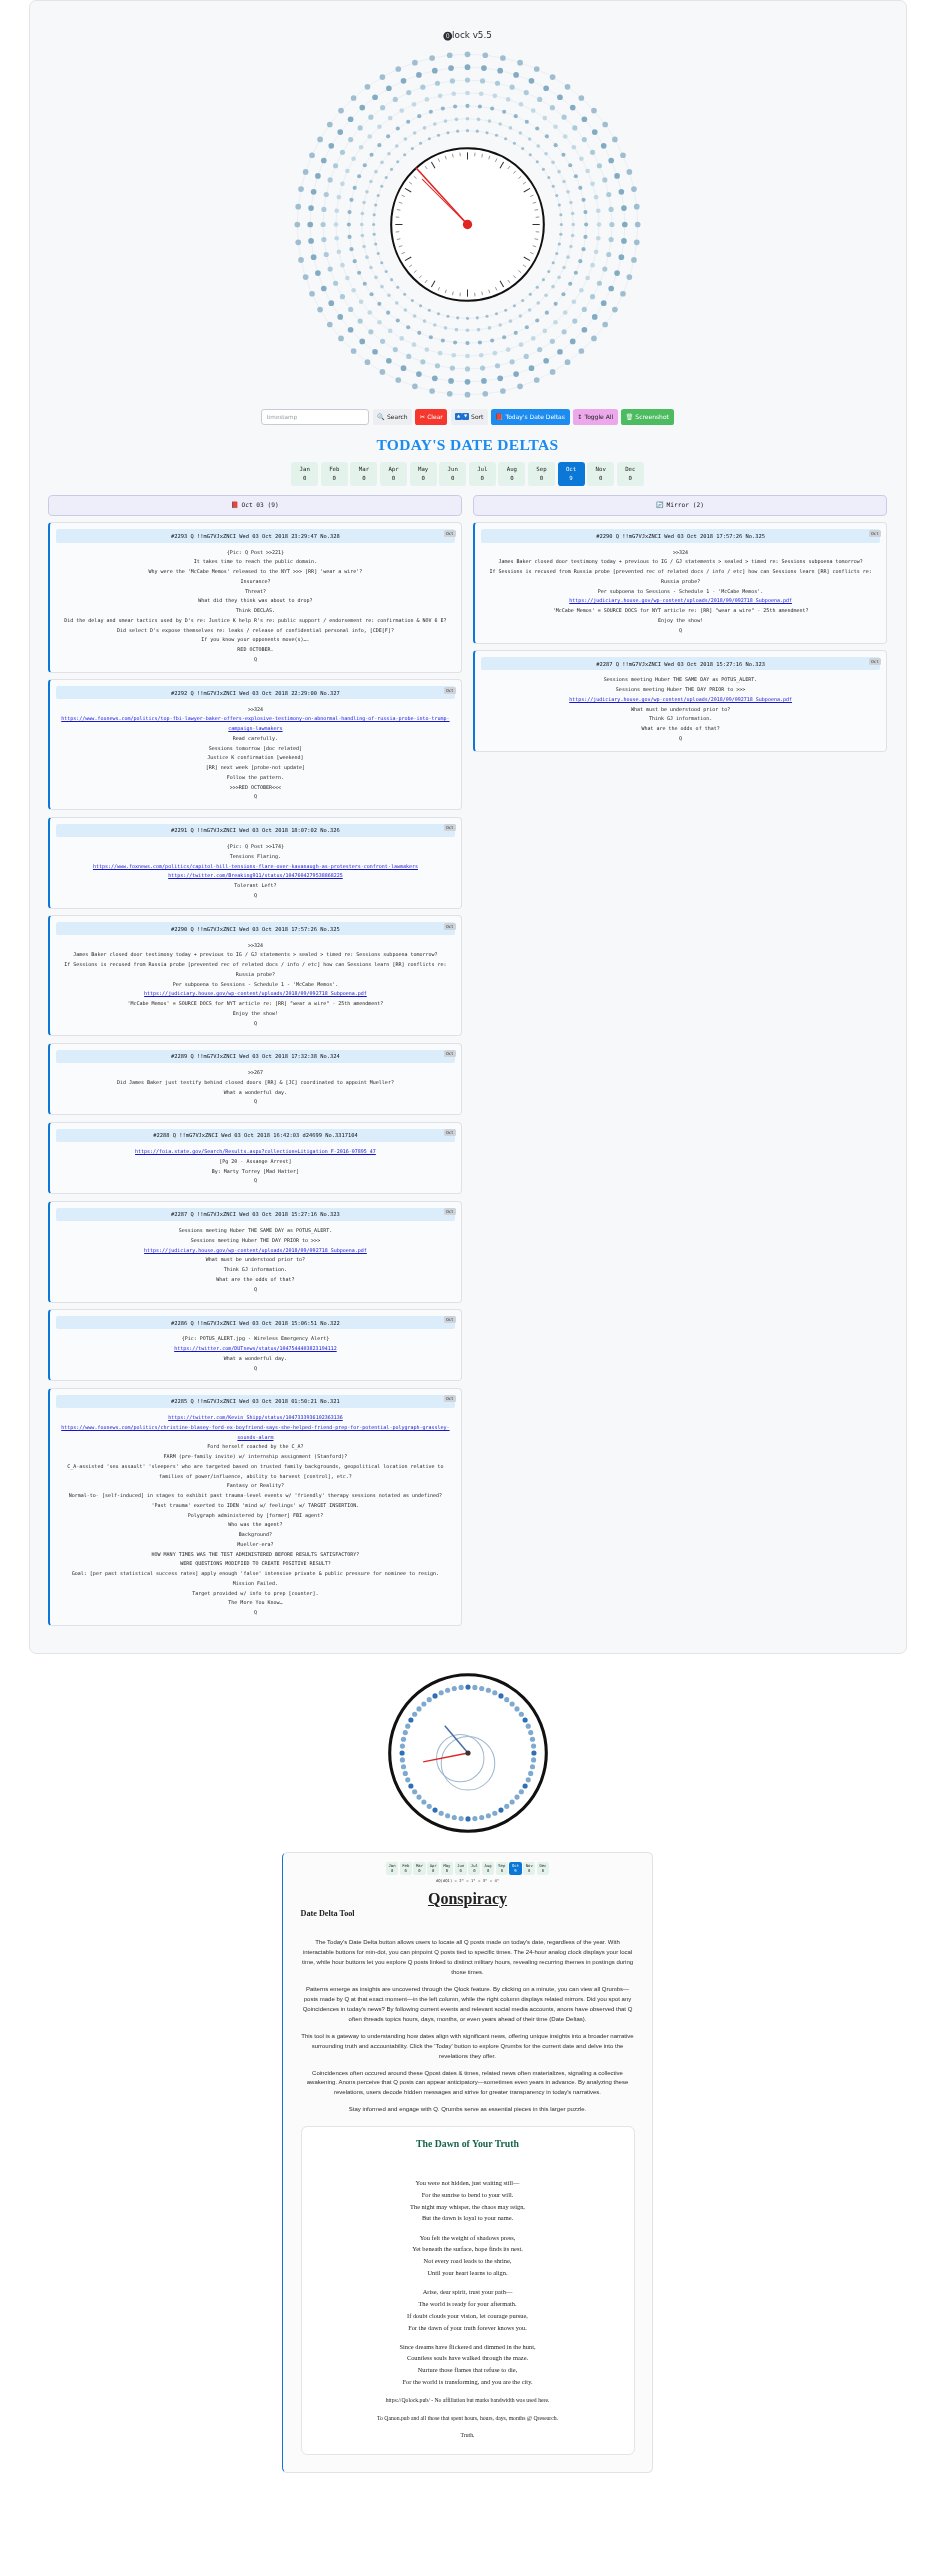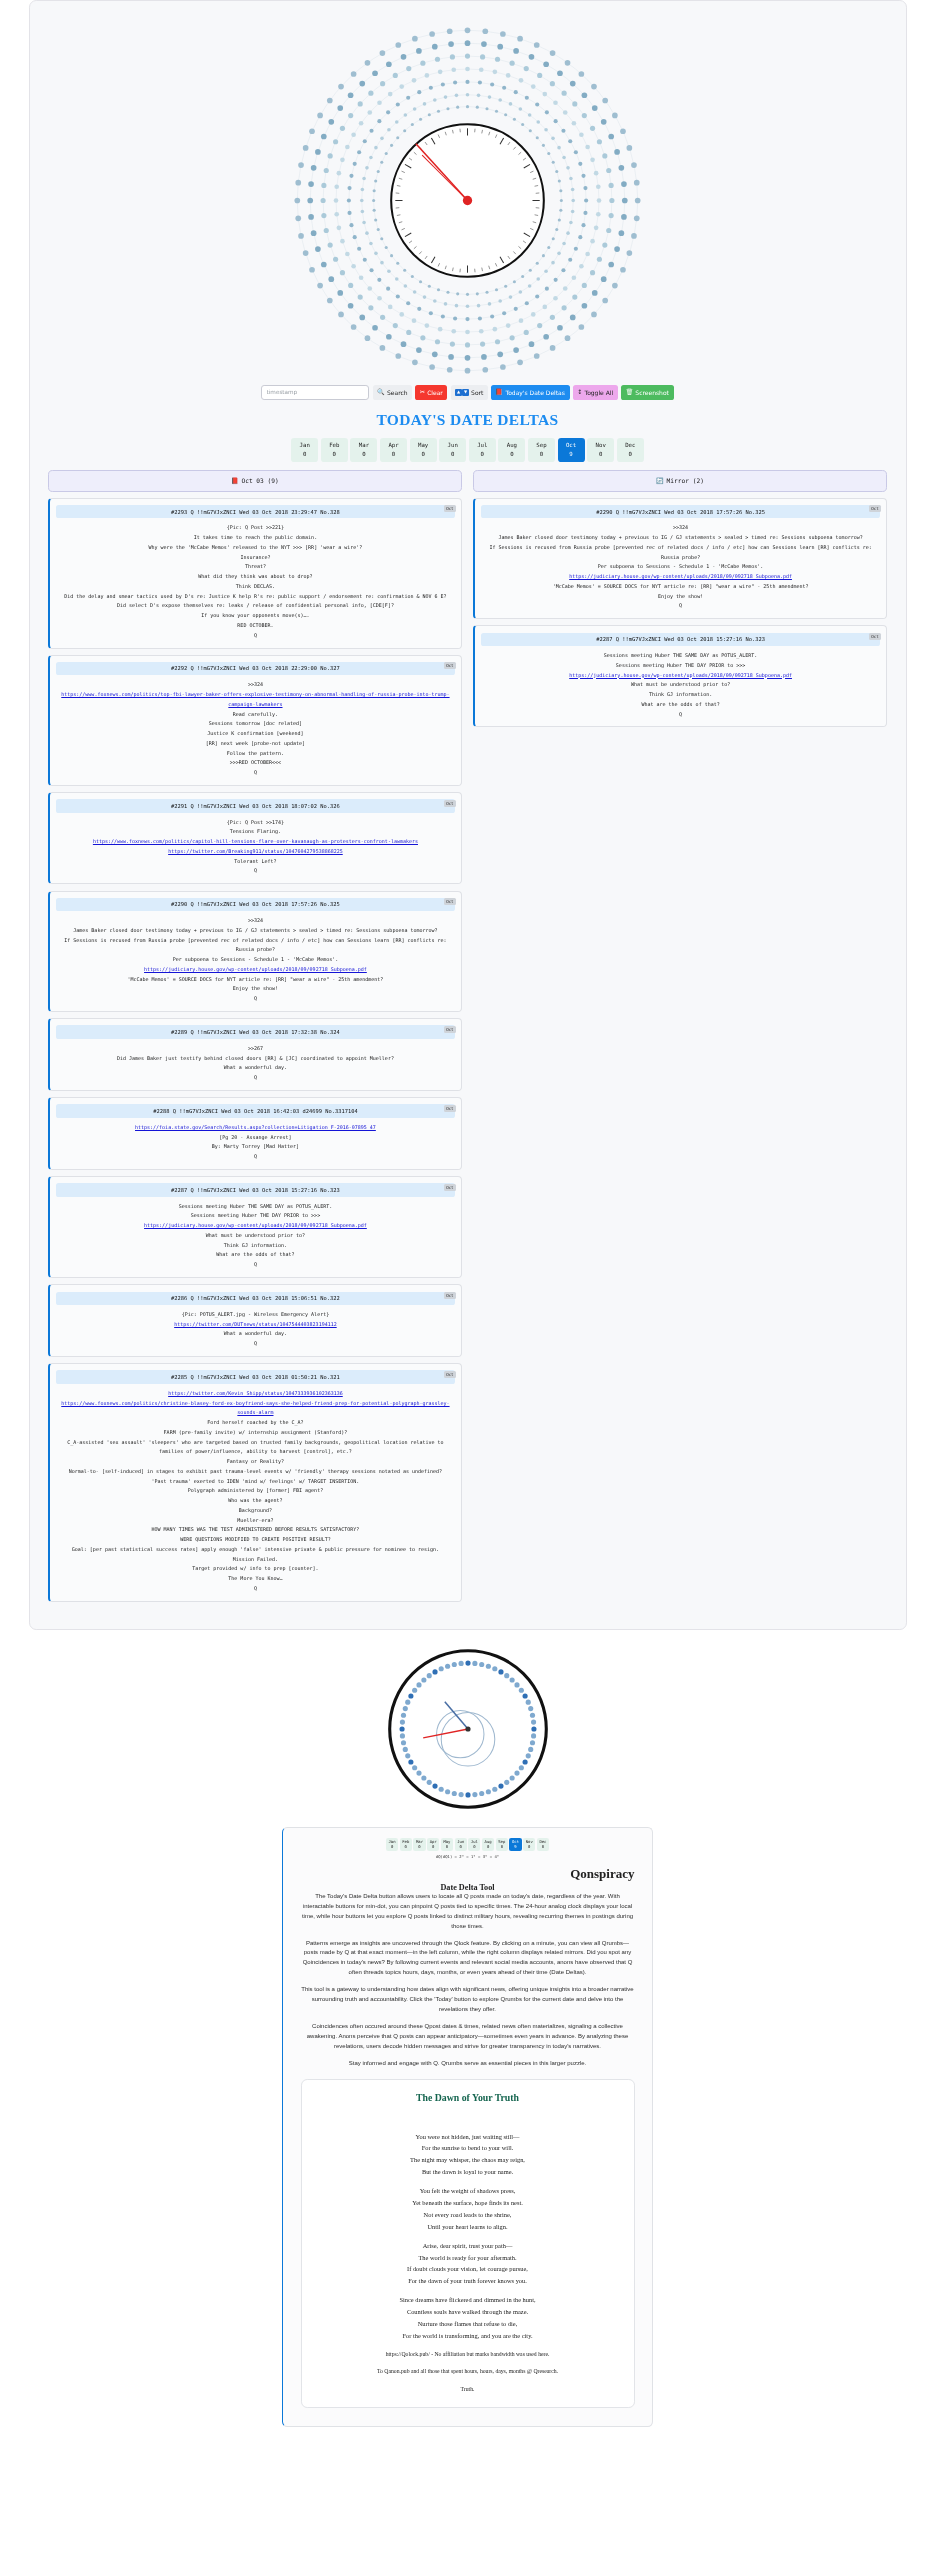--- a/index.html
+++ b/index.html
@@ -185,28 +185,28 @@
     font-family:"DejaVu Sans Mono", monospace;
     font-size:3.9px; color:#222; line-height:1.4; text-align:center;
   }
   .mini-month.active { background:#0b78d8; color:#fff; }
   .mini-note {
     text-align:center;
     font-family:"DejaVu Sans Mono", monospace;
     font-size:3.9px; color:#333; margin: 2.1px 0 7.2px 0;
   }
   .info-h1 {
-    text-align:right;
-    font-family:"Liberation Serif", serif;
-    font-size:13px; font-weight:700; color:#222; margin: 2.1px 0 1px 0;
-  }
-  .info-h2 {
     text-align:center;
     font-family:"Liberation Serif", serif;
-    font-size:8.2px; font-weight:700; color:#222; margin: 1px 0 0 0;
+    font-size:16px; font-weight:700; color:#222; margin: 2.1px 0 1px 0; text-decoration: underline;
+  }
+  .info-h2 {
+    text-align:left;
+    font-family:"Liberation Serif", serif;
+    font-size:8.2px; font-weight:700; color:#222; margin: 1px 0 20px 0;
   }
   .info-p {
     text-align:center;
     font-size:6px;
     line-height:1.65;
     color:#2c2c2c;
     margin: 0 0 7.2px 0;
   }
   .poem-card {
     margin-top:10.3px;
@@ -239,20 +239,21 @@
     color:#1c1c1c;
     margin-top:7.2px;
   }
 </style>
 </head>
 <body>
 
 <div class="page-shell">
 
 
+  <div class="brand-line">⓿lock v5.5</div>
 
   <div class="qlock-hero">
     <svg width="361" height="361" viewBox="0 0 700 700">
       <g id="big-rings">
           <circle cx="350" cy="350" r="330" fill="none" stroke="#dde6ec" stroke-width="1"></circle>
           <circle cx="350" cy="20" r="5.5" fill="#8fb4c9" opacity="0.85"></circle>
           <circle cx="384.49439287832564" cy="21.807774528469793" r="5.5" fill="#8fb4c9" opacity="0.85"></circle>
           <circle cx="418.6108579698606" cy="27.21129175784415" r="5.5" fill="#8fb4c9" opacity="0.85"></circle>
           <circle cx="451.97560814373264" cy="36.151349622599355" r="5.5" fill="#8fb4c9" opacity="0.85"></circle>
           <circle cx="484.22309221501405" cy="48.529998977941716" r="5.5" fill="#8fb4c9" opacity="0.85"></circle>

